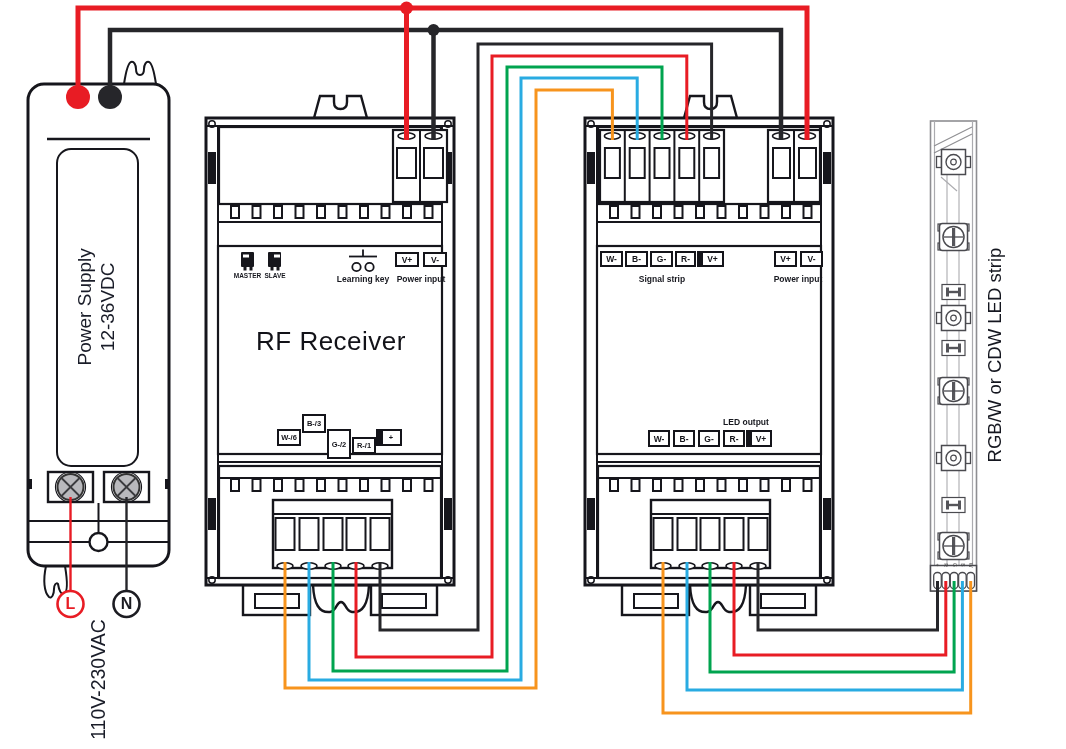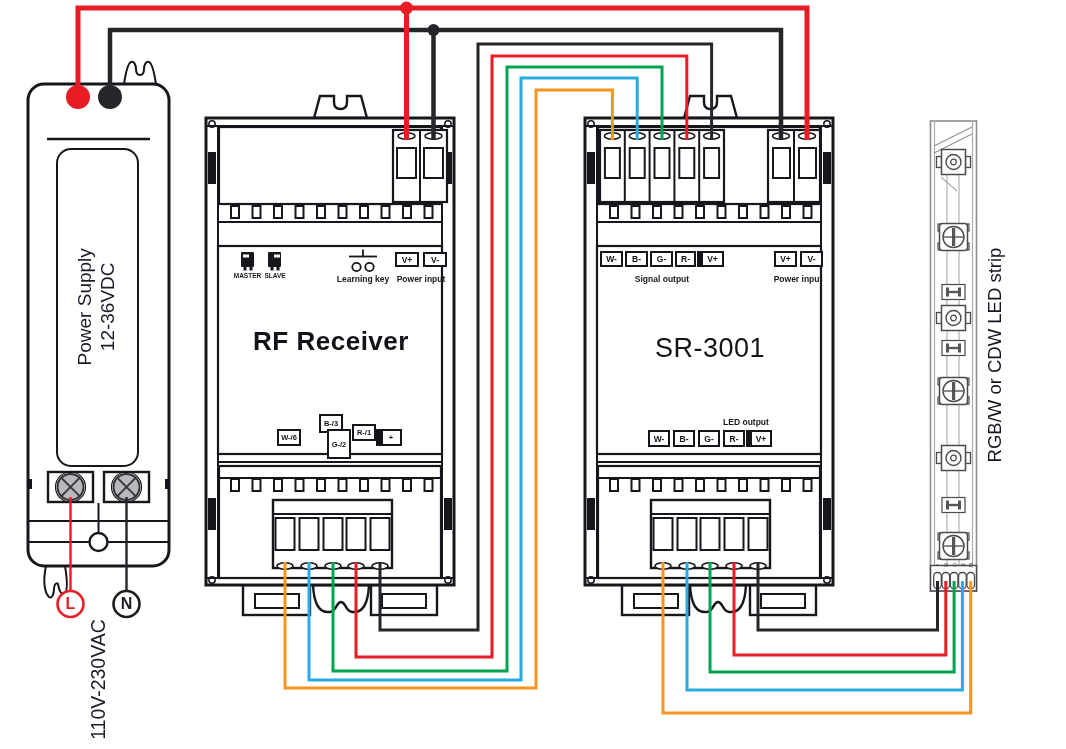--- a/index.html
+++ b/index.html
@@ -402,39 +402,38 @@
 <div class="txt rot" style="left:-52px;top:668px;width:300px;font-size:19.5px;color:#191c28;">110V-230VAC</div>
 <div class="cletter" style="left:58px;top:592px;width:25px;height:24px;font-size:16px;color:var(--c-red);z-index:3;">L</div>
 <div class="cletter" style="left:114px;top:592px;width:25px;height:24px;font-size:16px;color:#1c1c22;z-index:3;">N</div>
 
 <div class="txt lbl" style="left:231px;top:272px;width:33px;font-size:6.5px;">MASTER</div>
 <div class="txt lbl" style="left:260px;top:272px;width:30px;font-size:6.5px;">SLAVE</div>
 <div class="txt lbl" style="left:332px;top:274px;width:62px;font-size:8.5px;">Learning key</div>
 <div class="tbox" style="left:395px;top:252px;width:24px;height:15px;font-size:8.5px;">V+</div>
 <div class="tbox" style="left:423px;top:252px;width:24px;height:15px;font-size:8.5px;">V-</div>
 <div class="txt lbl" style="left:391px;top:274px;width:60px;font-size:8.5px;">Power input</div>
-<div class="txt title" style="left:226px;top:326px;width:210px;font-size:26px;color:#121218;font-weight:bold;">RF Receiver</div>
+<div class="txt title" style="left:226px;top:326px;width:210px;font-size:26px;color:#121218;">RF Receiver</div>
 <div class="tbox" style="left:277px;top:429px;width:24px;height:17px;font-size:7.5px;">W-/6</div>
-<div class="tbox" style="left:302px;top:414px;width:24px;height:19px;font-size:7.5px;margin-left:17px;">B-/3</div>
+<div class="tbox" style="left:302px;top:414px;width:24px;height:19px;font-size:7.5px;">B-/3</div>
 <div class="tbox" style="left:327px;top:429px;width:24px;height:30px;font-size:7.5px;text-align:right;">G-/2</div>
-<div class="tbox" style="left:352px;top:424px;width:24px;height:17px;font-size:7.5px;">R-/1</div>
+<div class="tbox" style="left:352px;top:437px;width:24px;height:17px;font-size:7.5px;">R-/1</div>
 <div class="sep" style="left:376px;top:429px;width:4.5px;height:17px;"></div>
 <div class="tbox" style="left:380.5px;top:429px;width:21px;height:17px;font-size:7.5px;">+</div>
 
 <div class="tbox" style="left:600px;top:251px;width:23px;height:16px;font-size:8.5px;">W-</div>
 <div class="tbox" style="left:625px;top:251px;width:23px;height:16px;font-size:8.5px;">B-</div>
 <div class="tbox" style="left:650px;top:251px;width:23px;height:16px;font-size:8.5px;">G-</div>
 <div class="tbox" style="left:675px;top:251px;width:21px;height:16px;font-size:8.5px;">R-</div>
 <div class="sep" style="left:696.5px;top:251px;width:4.5px;height:16px;"></div>
 <div class="tbox" style="left:701px;top:251px;width:23px;height:16px;font-size:8.5px;">V+</div>
-<div class="txt lbl" style="left:632px;top:274px;width:60px;font-size:8.5px;">Signal output</div>
+<div class="txt lbl" style="left:632px;top:274px;width:60px;font-size:8.5px;">Signal strip</div>
 <div class="tbox" style="left:774px;top:251px;width:23px;height:16px;font-size:8.5px;">V+</div>
 <div class="tbox" style="left:800px;top:251px;width:23px;height:16px;font-size:8.5px;">V-</div>
 <div class="txt lbl" style="left:768px;top:274px;width:60px;font-size:8.5px;">Power input</div>
-<div class="txt title" style="left:604px;top:333px;width:212px;font-size:27px;color:#121218;">SR-3001</div>
 <div class="txt lbl" style="left:680px;top:417px;width:60px;font-size:8.5px;margin-left:36px;">LED output</div>
 <div class="tbox" style="left:648px;top:430px;width:22px;height:17px;font-size:8.5px;">W-</div>
 <div class="tbox" style="left:673px;top:430px;width:22px;height:17px;font-size:8.5px;">B-</div>
 <div class="tbox" style="left:698px;top:430px;width:22px;height:17px;font-size:8.5px;">G-</div>
 <div class="tbox" style="left:723px;top:430px;width:22px;height:17px;font-size:8.5px;">R-</div>
 <div class="sep" style="left:745.5px;top:430px;width:4.5px;height:17px;"></div>
 <div class="tbox" style="left:750px;top:430px;width:22px;height:17px;font-size:8.5px;">V+</div>
 
 <div class="txt rot90" style="left:933px;top:562px;width:9px;font-size:5px;color:#444;">+</div>
 <div class="txt rot90" style="left:941.3px;top:562px;width:9px;font-size:5px;color:#444;">R</div>

